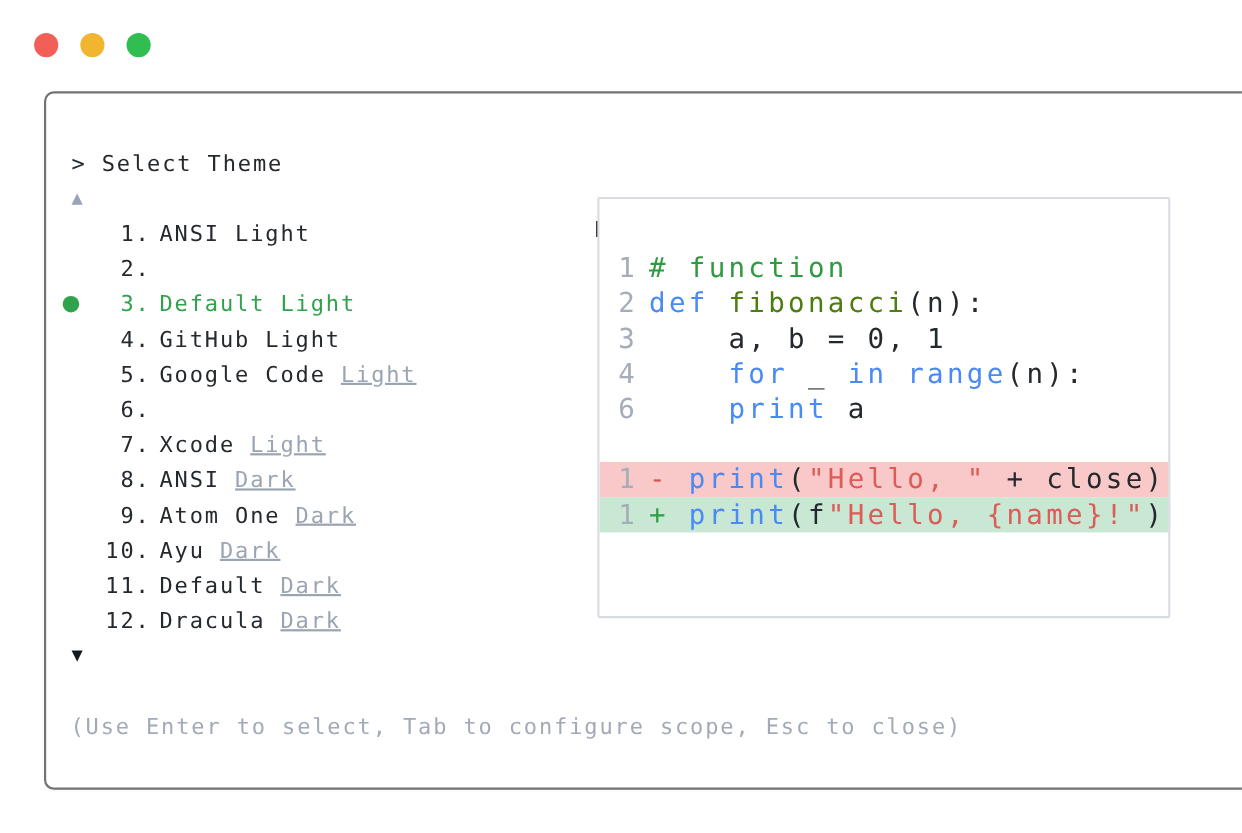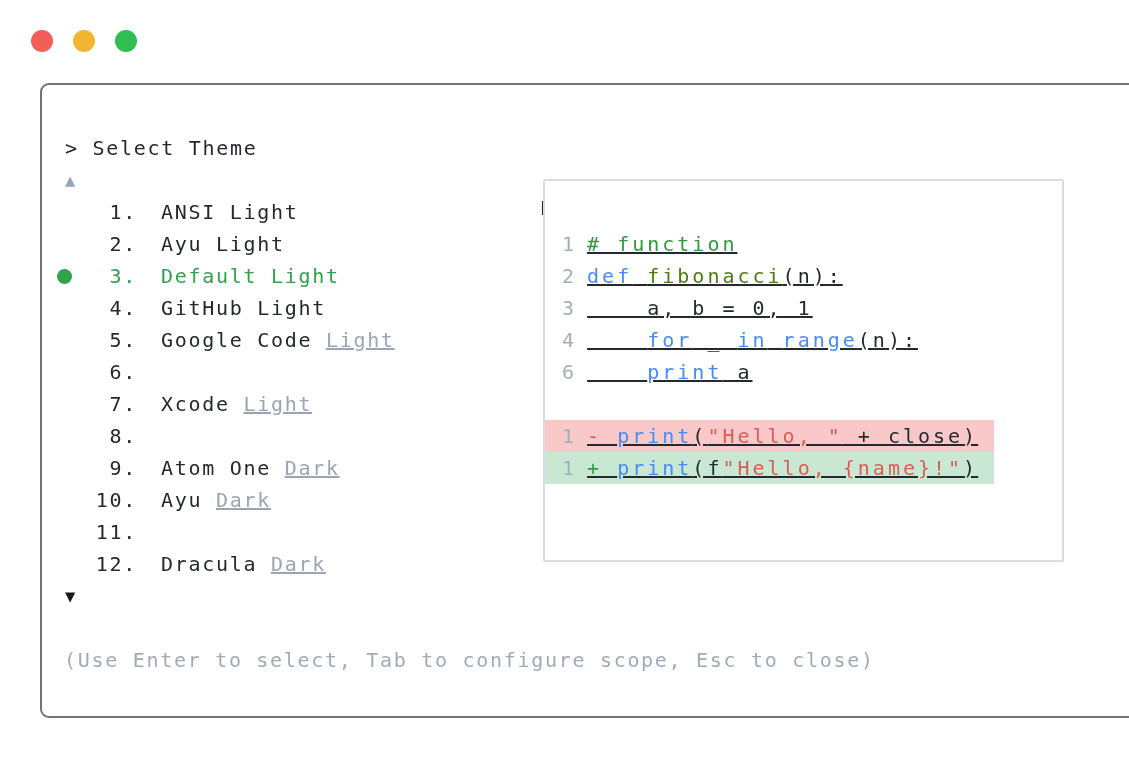--- a/index.html
+++ b/index.html
@@ -50,44 +50,43 @@
 
   
   .theme-list { position: absolute; left: 0; top: 111px; width: 480px; margin: 0; padding: 0; list-style: none; }
   .theme-row  { position: relative; height: 32px; font-size: 20px; line-height: 32px; letter-spacing: 1.7px; color: #24292e; white-space: pre; }
   .theme-row .bullet-dot {
     position: absolute; left: 15px; top: 9px;
     width: 15px; height: 15px; border-radius: 50%;
     background: #31a24c;
   }
   .theme-row .row-num  { position: absolute; left: 0; width: 95px; text-align: right; display: inline-block; }
-  .theme-row .row-name { position: absolute; left: 103px; margin-left: 16px; }
+  .theme-row .row-name { position: absolute; left: 103px; }
   .theme-row.selected .row-num,
   .theme-row.selected .row-name { color: #31a24c; }
   .muted { color: #9aa4b2; text-decoration: underline; }
 
   .help-text { position: absolute; left: 22px; top: 559px; color: #a2aab8; }
 
   
   .preview-box {
     position: absolute; left: 501px; top: 94px;
     width: 521px; height: 383px;
     border: 2px solid #d9dde3;
     border-radius: 2px;
     background: #ffffff;
     box-sizing: border-box;
     overflow: hidden;
   }
   .code-block { position: absolute; left: 0; top: 47px; right: 0; }
   .code-line, .diff-line {
     height: 32px; line-height: 32px;
-    font-size: 20px; letter-spacing: 3px;
+    font-size: 25px; letter-spacing: 3px;
     white-space: pre; color: #24292e;
     padding-left: 17px;
-    text-decoration: underline;
   }
   .spacer-line { height: 32px; }
   .diff-line { display: table; padding-right: 16px; }
   .diff-line.removed { background: #f8c9c8; }
   .diff-line.added   { background: #c9e8d4; }
 
   .ln { display: inline-block; min-width: 15px; text-align: right; margin-right: 10px; color: #a6adb8; }
 
   .tok-plain    { color: #24292e; }
   .tok-keyword  { color: #4a8af4; }
@@ -109,30 +108,30 @@
   </div>
 
   <div class="panel">
 
     <div class="prompt mono-text">&gt; Select Theme</div>
 
     <div class="scroll-up">▲</div>
 
     <ul class="theme-list">
         <li class="theme-row"><span class="row-num">1.</span><span class="row-name">ANSI Light</span></li>
-        <li class="theme-row"><span class="row-num">2.</span><span class="row-name">Ayu Light</span></li>
+        <li class="theme-row"><span class="row-num">2.</span></li>
         <li class="theme-row selected"><span class="bullet-dot"></span><span class="row-num">3.</span><span class="row-name">Default Light</span></li>
         <li class="theme-row"><span class="row-num">4.</span><span class="row-name">GitHub Light</span></li>
         <li class="theme-row"><span class="row-num">5.</span><span class="row-name">Google Code <span class="muted">Light</span></span></li>
         <li class="theme-row"><span class="row-num">6.</span></li>
         <li class="theme-row"><span class="row-num">7.</span><span class="row-name">Xcode <span class="muted">Light</span></span></li>
-        <li class="theme-row"><span class="row-num">8.</span></li>
+        <li class="theme-row"><span class="row-num">8.</span><span class="row-name">ANSI <span class="muted">Dark</span></span></li>
         <li class="theme-row"><span class="row-num">9.</span><span class="row-name">Atom One <span class="muted">Dark</span></span></li>
         <li class="theme-row"><span class="row-num">10.</span><span class="row-name">Ayu <span class="muted">Dark</span></span></li>
-        <li class="theme-row"><span class="row-num">11.</span></li>
+        <li class="theme-row"><span class="row-num">11.</span><span class="row-name">Default <span class="muted">Dark</span></span></li>
         <li class="theme-row"><span class="row-num">12.</span><span class="row-name">Dracula <span class="muted">Dark</span></span></li>
       </ul>
 
     <div class="scroll-down">▼</div>
 
     <div class="help-text mono-text">(Use Enter to select, Tab to configure scope, Esc to close)</div>
 
     <div class="preview-label mono-text">Preview</div>
 
     <div class="preview-box">

